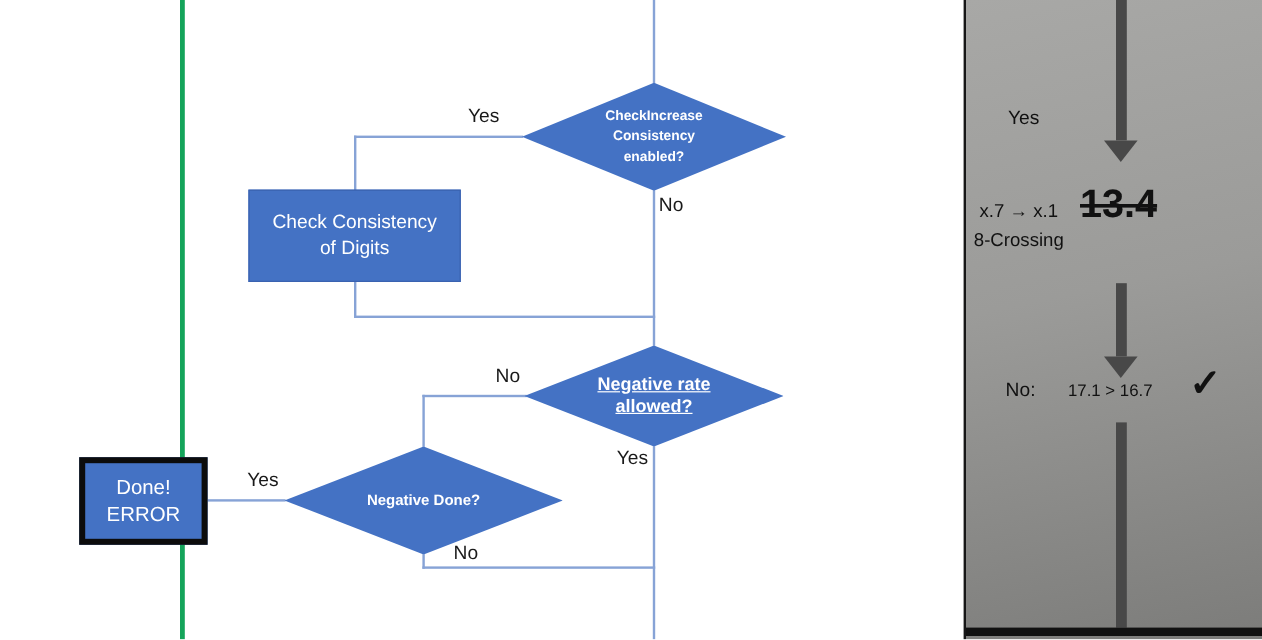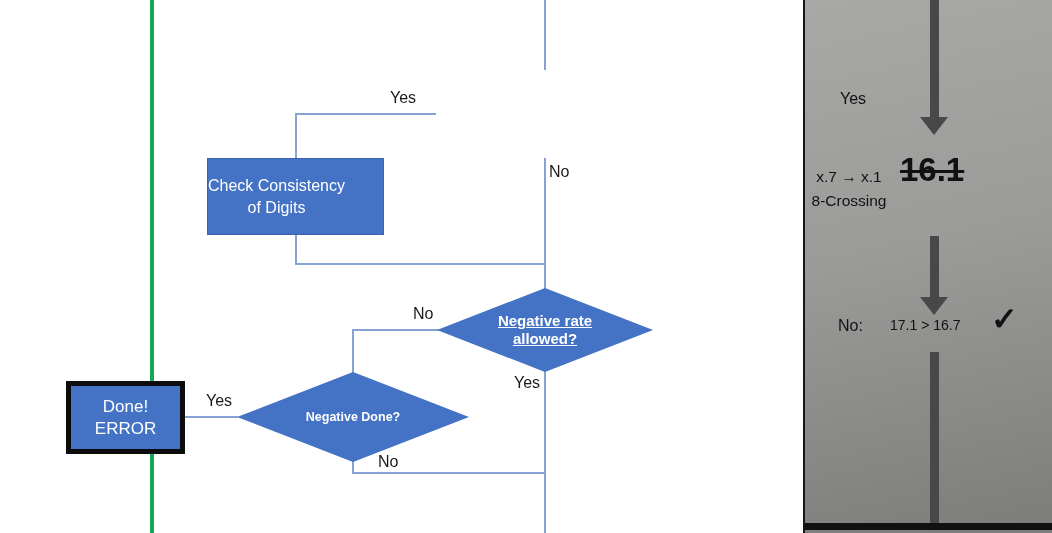--- a/index.html
+++ b/index.html
@@ -15,25 +15,25 @@
     clip-path:polygon(50% 0,100% 50%,50% 100%,0 50%);
     display:flex; align-items:center; justify-content:center;
     color:#ffffff; text-align:center; white-space:pre-line; z-index:2;
   }
   .d1 { left:435px; top:69px;  width:220px; height:90px; font-size:11.5px; font-weight:600; line-height:17px; }
   .d2 { left:437px; top:288px; width:216px; height:84px; font-size:15px; font-weight:600; line-height:18px;text-decoration:underline; }
   .d3 { left:237px; top:372px; width:232px; height:90px; font-size:12.5px; font-weight:600; line-height:18px; }
   .procbox {
     position:absolute; left:207px; top:158px; width:177px; height:77px;
     background:#4472c4; border:1px solid #3a62b0; box-sizing:border-box;
-    display:flex; align-items:center; justify-content:flex-start;
+    display:flex; align-items:center; justify-content:center;
     color:#ffffff; font-size:16px; line-height:22px; text-align:center; white-space:pre-line; z-index:2;
   }
   .donebox {
-    position:absolute; left:66px; top:381px; width:119px; height:73px;
+    position:absolute; left:66px; top:381px; width:107px; height:73px;
     background:#4472c4; border:5px solid #0c0c0c; box-sizing:border-box;
     display:flex; align-items:center; justify-content:center;
     color:#ffffff; font-size:17px; line-height:22px; text-align:center; white-space:pre-line; z-index:3;
   }
   .lbl { position:absolute; color:#1a1a1a; font-size:16px; z-index:4; }
   
   .panel {
     position:absolute; left:803px; top:0; width:249px; height:533px;
     background:linear-gradient(168deg,#a8a8a6 0%,#9b9b99 45%,#7c7c7a 100%);
     border-left:2px solid #161616; box-sizing:border-box; color:#111;
@@ -70,20 +70,25 @@
   <div class="conn" style="left:295px; top:234px; width:2px;   height:31px;"></div>
   <div class="conn" style="left:295px; top:263px; width:251px; height:2px;"></div>
   <div class="conn" style="left:544px; top:158px; width:2px;   height:131px;"></div>
   <div class="conn" style="left:544px; top:371px; width:2px;   height:162px;"></div>
   <div class="conn" style="left:352px; top:329px; width:87px;  height:2px;"></div>
   <div class="conn" style="left:352px; top:329px; width:2px;   height:44px;"></div>
   <div class="conn" style="left:352px; top:461px; width:2px;   height:13px;"></div>
   <div class="conn" style="left:352px; top:472px; width:194px; height:2px;"></div>
   <div class="conn" style="left:173px; top:416px; width:65px;  height:2px;"></div>
 
+  <div class="diamond d1">
+    <span>CheckIncrease
+Consistency
+enabled?</span>
+  </div>
   <div class="procbox">
     <span>Check Consistency
 of Digits</span>
   </div>
   <div class="diamond d2">
     <span>Negative rate
 allowed?</span>
   </div>
   <div class="diamond d3">
     <span>Negative Done?</span>
@@ -101,21 +106,21 @@
   <div class="lbl" style="left:378px; top:453px;">No</div>
 
   <div class="panel">
     <div class="shaft shaft1"></div>
     <div class="ahead ahead1"></div>
     <div class="p-yes">Yes</div>
 
     <div class="rule">x.7 → x.1
 8-Crossing</div>
     <div class="nums">
-      <div class="old">16.1</div>
+      <div class="old">13.4</div>
     </div>
 
     <div class="shaft shaft2"></div>
     <div class="ahead ahead2"></div>
 
     <div class="res-label">No:</div>
     <div class="res-comp">17.1 &gt; 16.7</div>
     <div class="res-check">✓</div>
 
     <div class="shaft shaft3"></div>

